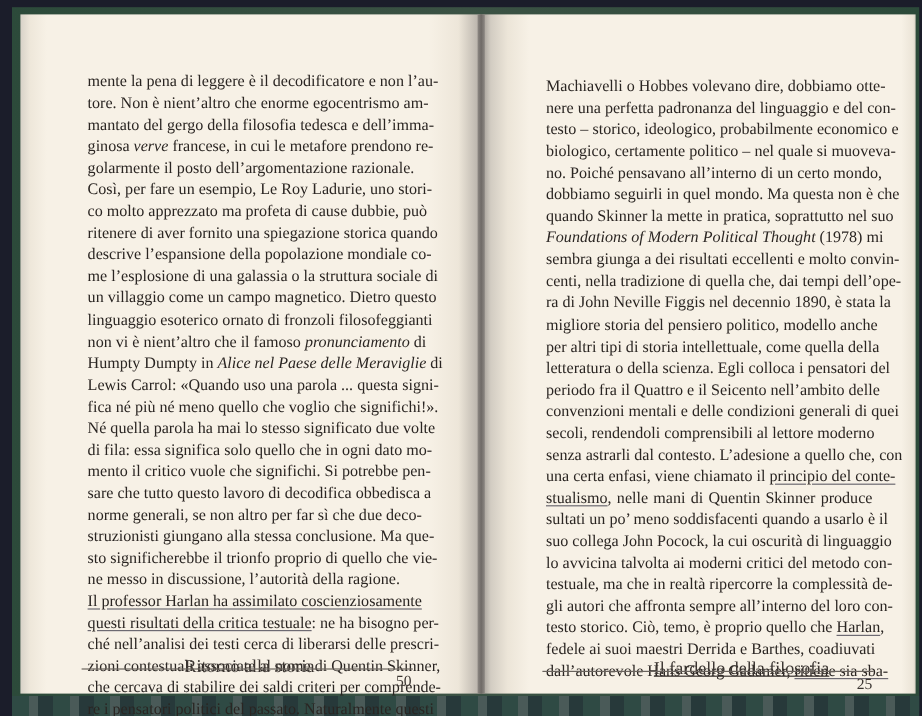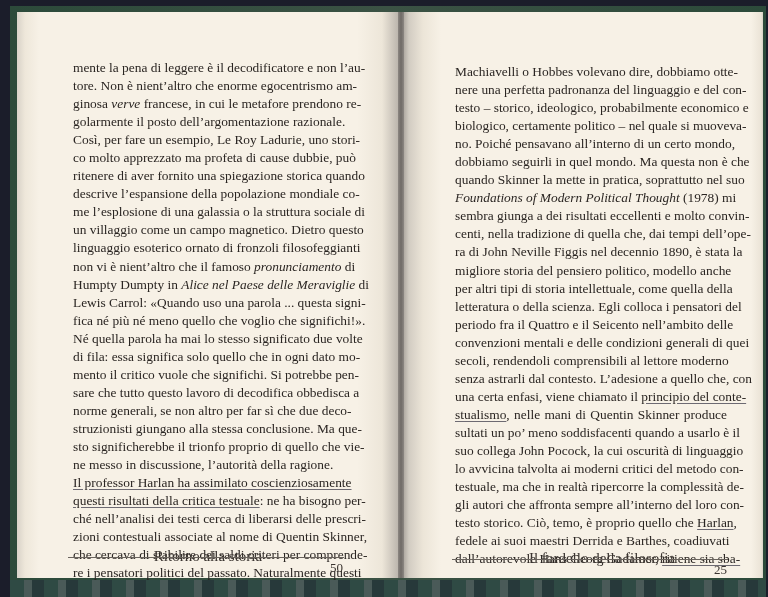--- a/index.html
+++ b/index.html
@@ -59,20 +59,21 @@
 <div class="cover"></div>
 <div class="cover-bottom"></div>
 
 <div class="page page-left"></div>
 <div class="page page-right"></div>
 <div class="spine"></div>
 
 <div class="text-block left-text">
   <span class="line">mente la pena di leggere è il decodificatore e non l’au-</span>
   <span class="line">tore. Non è nient’altro che enorme egocentrismo am-</span>
+  <span class="line">mantato del gergo della filosofia tedesca e dell’imma-</span>
   <span class="line">ginosa <span class="i">verve</span> francese, in cui le metafore prendono re-</span>
   <span class="line">golarmente il posto dell’argomentazione razionale.</span>
   <span class="line">Così, per fare un esempio, Le Roy Ladurie, uno stori-</span>
   <span class="line">co molto apprezzato ma profeta di cause dubbie, può</span>
   <span class="line">ritenere di aver fornito una spiegazione storica quando</span>
   <span class="line">descrive l’espansione della popolazione mondiale co-</span>
   <span class="line">me l’esplosione di una galassia o la struttura sociale di</span>
   <span class="line">un villaggio come un campo magnetico. Dietro questo</span>
   <span class="line">linguaggio esoterico ornato di fronzoli filosofeggianti</span>
   <span class="line">non vi è nient’altro che il famoso <span class="i">pronunciamento</span> di</span>
@@ -125,15 +126,15 @@
   <span class="line">suo collega John Pocock, la cui oscurità di linguaggio</span>
   <span class="line">lo avvicina talvolta ai moderni critici del metodo con-</span>
   <span class="line">testuale, ma che in realtà ripercorre la complessità de-</span>
   <span class="line">gli autori che affronta sempre all’interno del loro con-</span>
   <span class="line">testo storico. Ciò, temo, è proprio quello che <span class="u">Harlan</span>,</span>
   <span class="line">fedele ai suoi maestri Derrida e Barthes, coadiuvati</span>
   <span class="line">dall’autorevole Hans Georg Gadamer, <span class="u">ritiene sia sba-</span></span>
 
 </div>
 
-<div class="running-head" style="left:466px; top:550px; width:272px;">Il fardello della filosofia</div>
+<div class="running-head" style="left:482px; top:550px; width:272px;text-decoration:underline;">Il fardello della filosofia</div>
 <div class="rule" style="left:452px; top:559px; width:276px;"></div>
 <div class="folio" style="left:455px; top:562px; width:272px;">25</div>
 
 </body></html>

